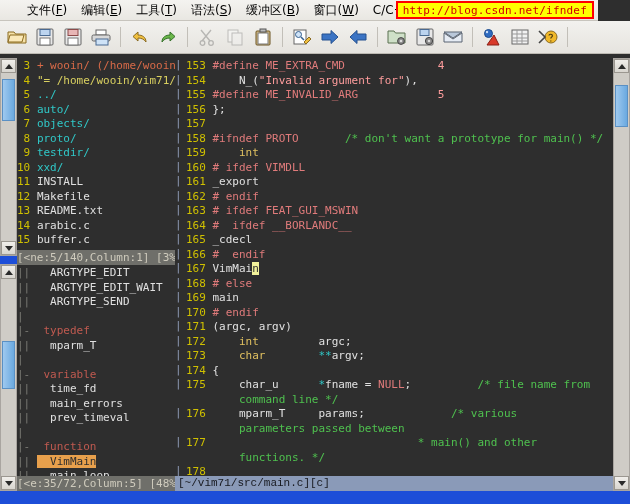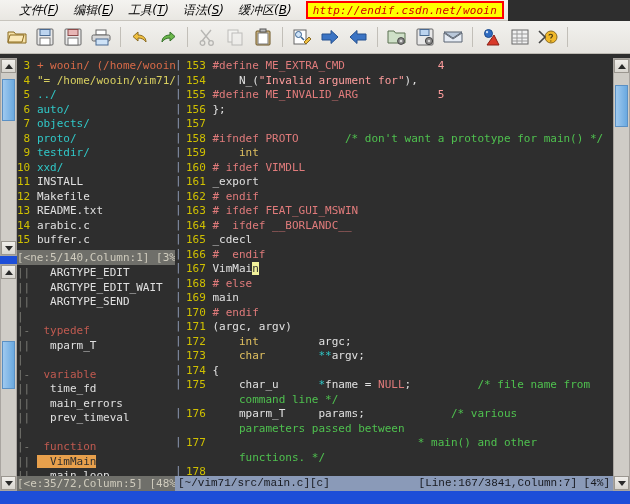--- a/index.html
+++ b/index.html
@@ -1,22 +1,22 @@
 <!DOCTYPE html>
 <html><head>
 <meta charset="utf-8">
 <style>
   html,body{margin:0;padding:0;background:#2b2b2b;}
   body{width:630px;height:504px;overflow:hidden;font-family:"DejaVu Sans",sans-serif;}
   #app{position:relative;width:630px;height:504px;background:#2e2e2e;}
 
   
-  .menubar{position:absolute;left:0;top:0;width:508px;height:21px;
+  .menubar{position:absolute;left:0;top:0;width:598px;height:21px;
     background:linear-gradient(#f4f3f0,#e9e7e2);border-bottom:1px solid #c7c4bd;
-    display:flex;align-items:center;box-sizing:border-box;padding-left:12px;font-style:italic;}
+    display:flex;align-items:center;box-sizing:border-box;padding-left:20px;}
   .menuitem{font-size:12px;color:#000;padding:1px 7px;white-space:nowrap;
     font-family:"DejaVu Sans",sans-serif;line-height:16px;}
   .menuitem .ul{text-decoration:underline;}
   .urlbox{position:absolute;right:4px;top:1px;height:18px;background:#ffff00;
     border:2px solid #ff0000;box-sizing:border-box;display:flex;align-items:center;
     padding:0 5px;}
   .urlbox span{font-family:"DejaVu Sans Mono",monospace;font-size:11px;color:#d00000;
     letter-spacing:.2px;white-space:nowrap;}
 
   
@@ -88,21 +88,21 @@
         <div class="menuitem">文件(<span class="ul">F</span>)</div>
         <div class="menuitem">编辑(<span class="ul">E</span>)</div>
         <div class="menuitem">工具(<span class="ul">T</span>)</div>
         <div class="menuitem">语法(<span class="ul">S</span>)</div>
         <div class="menuitem">缓冲区(<span class="ul">B</span>)</div>
         <div class="menuitem">窗口(<span class="ul">W</span>)</div>
         <div class="menuitem">C/C++</div>
         <div class="menuitem">帮助(<span class="ul">H</span>)</div>
       </div>
     <div class="urlbox">
-      <span>http://endif.csdn.net/wooin</span>
+      <span>http://blog.csdn.net/ifndef</span>
     </div>
   </div>
 
   <div class="toolbar">
 
     <div class="tbtn" title="Open">
       <svg width="20" height="18" viewBox="0 0 20 18">
           <path d="M1 4h6l1.6 2H19v9H1z" fill="#f6e2a8" stroke="#8a6a20" stroke-width="1"></path>
           <path d="M3 7h14l-2 7H1z" fill="#fbe9b8" stroke="#8a6a20" stroke-width="1"></path>
         </svg>
@@ -299,17 +299,16 @@
  
 |
  
 |
 |
 </div>
       <div id="code-lines" class="code" style="margin-left:11px;padding-top:1px;"><div><span class="ln">153 </span><span class="c-pre">#define ME_EXTRA_CMD</span><span class="c-white">              </span><span class="c-num">4</span></div><div><span class="ln">154 </span><span class="c-white">    N_(</span><span class="c-str">"Invalid argument for"</span><span class="c-white">),</span></div><div><span class="ln">155 </span><span class="c-pre">#define ME_INVALID_ARG</span><span class="c-white">            </span><span class="c-num">5</span></div><div><span class="ln">156 </span><span class="c-white">};</span></div><div><span class="ln">157 </span></div><div><span class="ln">158 </span><span class="c-pre">#ifndef PROTO</span><span class="c-white">       </span><span class="c-cmt">/* don't want a prototype for main() */</span></div><div><span class="ln">159 </span><span class="c-type">    int</span></div><div><span class="ln">160 </span><span class="c-pre"># ifdef VIMDLL</span></div><div><span class="ln">161 </span><span class="c-white">_export</span></div><div><span class="ln">162 </span><span class="c-pre"># endif</span></div><div><span class="ln">163 </span><span class="c-pre"># ifdef FEAT_GUI_MSWIN</span></div><div><span class="ln">164 </span><span class="c-pre">#  ifdef __BORLANDC__</span></div><div><span class="ln">165 </span><span class="c-white">_cdecl</span></div><div><span class="ln">166 </span><span class="c-pre">#  endif</span></div><div><span class="ln">167 </span><span class="c-white">VimMai</span><span class="cursor">n</span></div><div><span class="ln">168 </span><span class="c-pre"># else</span></div><div><span class="ln">169 </span><span class="c-white">main</span></div><div><span class="ln">170 </span><span class="c-pre"># endif</span></div><div><span class="ln">171 </span><span class="c-white">(argc, argv)</span></div><div><span class="ln">172 </span><span class="c-type">    int</span><span class="c-white">         argc;</span></div><div><span class="ln">173 </span><span class="c-type">    char</span><span class="c-white">        </span><span class="c-dir">**</span><span class="c-white">argv;</span></div><div><span class="ln">174 </span><span class="c-white">{</span></div><div><span class="ln">175 </span><span class="c-white">    char_u      </span><span class="c-dir">*</span><span class="c-white">fname = </span><span class="c-const">NULL</span><span class="c-white">;          </span><span class="c-cmt">/* file name from</span></div><div><span class="ln">    </span><span class="c-cmt">    command line */</span></div><div><span class="ln">176 </span><span class="c-white">    mparm_T     params;             </span><span class="c-cmt">/* various</span></div><div><span class="ln">    </span><span class="c-cmt">    parameters passed between</span></div><div><span class="ln">177 </span><span class="c-white">                               </span><span class="c-cmt">* main() and other</span></div><div><span class="ln">    </span><span class="c-cmt">    functions. */</span></div><div><span class="ln">178 </span></div></div>
     </div>
     <div class="status st-active" style="left:175px;top:418px;width:438px;padding:0 3px;font-family:Liberation Mono, monospace;">
       <span>[~/vim71/src/main.c][c]</span>
-      <span style="float:right;">[Line:167/3841,Column:7]  [4%]</span>
     </div>
 
   </div>
 </div>
 
 </body></html>

